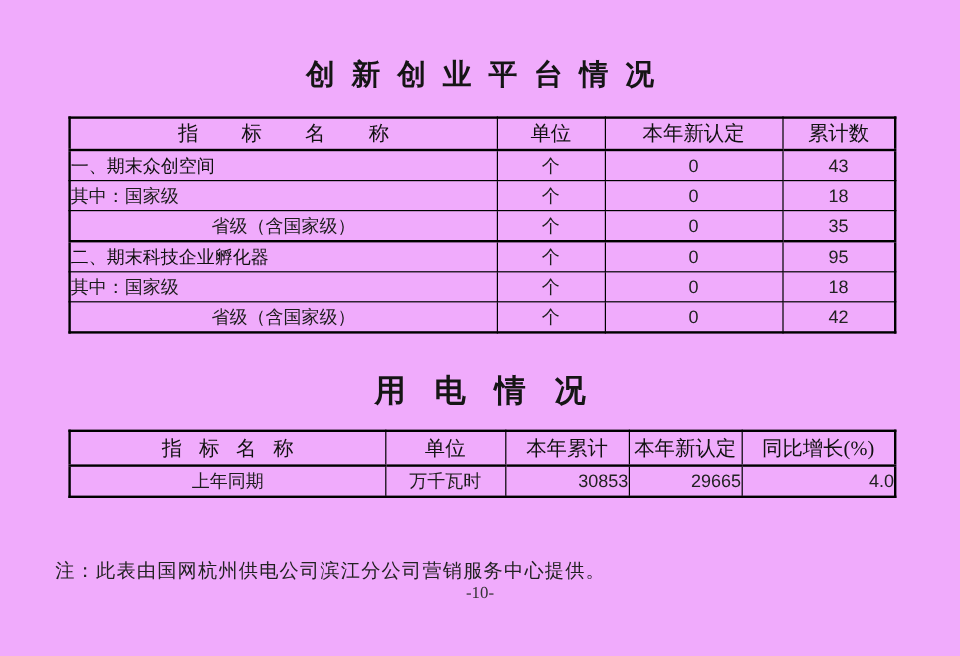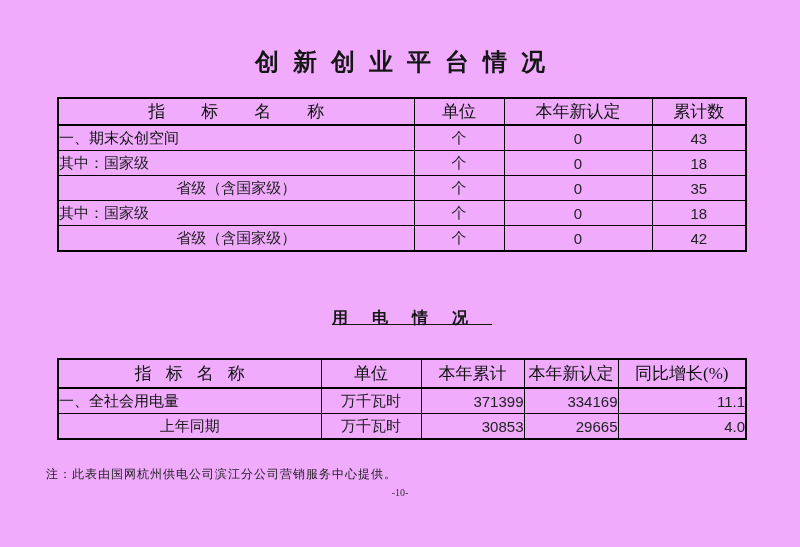--- a/index.html
+++ b/index.html
@@ -13,21 +13,21 @@
   }
   .doc-title {
     position: absolute;
     left: 0; width: 100%;
     text-align: center;
     font-weight: bold;
     color: #151515;
     white-space: nowrap;
   }
   .title-platform { top: 46px; font-size: 24px; letter-spacing: 14px; text-indent: 14px; }
-  .title-electricity { top: 308px; font-size: 16px; letter-spacing: 24px; text-indent: 24px; text-decoration: underline; }
+  .title-electricity { top: 308px; font-size: 26px; letter-spacing: 24px; text-indent: 24px; }
 
   table.stat {
     position: absolute;
     left: 57px;
     width: 688px;
     border-collapse: collapse;
     table-layout: fixed;
     border: 2px solid #000;
   }
   .table-platform { top: 97px; }
@@ -61,29 +61,29 @@
     color: #222;
   }
   td.num-center { text-align: center; }
   td.num-right { text-align: right; padding-right: 8px; }
 
   tr.section-divider td { border-top-width: 2px; }
 
   .footnote {
     position: absolute;
     left: 46px; top: 466px;
-    font-size: 12px;
+    font-size: 16px;
     color: #222;
     letter-spacing: 1px;
   }
   .page-number {
     position: absolute;
     left: 0; top: 487px; width: 100%;
     text-align: center;
-    font-size: 10px;
+    font-size: 14px;
     color: #333;
     font-family: "Liberation Serif", "DejaVu Serif", serif;
   }
 </style>
 </head>
 <body>
 
 <div class="page">
 
   <div class="doc-title title-platform">创新创业平台情况</div>
@@ -115,20 +115,26 @@
         <td class="center">个</td>
         <td class="num num-center">0</td>
         <td class="num num-center">18</td>
       </tr>
       <tr>
         <td class="label lv-sub2">省级（含国家级）</td>
         <td class="center">个</td>
         <td class="num num-center">0</td>
         <td class="num num-center">35</td>
       </tr>
+      <tr class="section-divider">
+        <td class="label lv-section">二、期末科技企业孵化器</td>
+        <td class="center">个</td>
+        <td class="num num-center">0</td>
+        <td class="num num-center">95</td>
+      </tr>
       <tr>
         <td class="label lv-sub">其中：国家级</td>
         <td class="center">个</td>
         <td class="num num-center">0</td>
         <td class="num num-center">18</td>
       </tr>
       <tr>
         <td class="label lv-sub2">省级（含国家级）</td>
         <td class="center">个</td>
         <td class="num num-center">0</td>
@@ -151,27 +157,20 @@
       <tr>
         <th class="spread2">指标名称</th>
         <th>单位</th>
         <th>本年累计</th>
         <th>本年新认定</th>
         <th>同比增长(%)</th>
       </tr>
     </thead>
     <tbody>
       <tr>
-        <td class="label lv-section">一、全社会用电量</td>
-        <td class="center">万千瓦时</td>
-        <td class="num num-right">371399</td>
-        <td class="num num-right">334169</td>
-        <td class="num num-right">11.1</td>
-      </tr>
-      <tr>
         <td class="label lv-sub2">上年同期</td>
         <td class="center">万千瓦时</td>
         <td class="num num-right">30853</td>
         <td class="num num-right">29665</td>
         <td class="num num-right">4.0</td>
       </tr>
     </tbody>
   </table>
 
   <div class="footnote">注：此表由国网杭州供电公司滨江分公司营销服务中心提供。</div>

